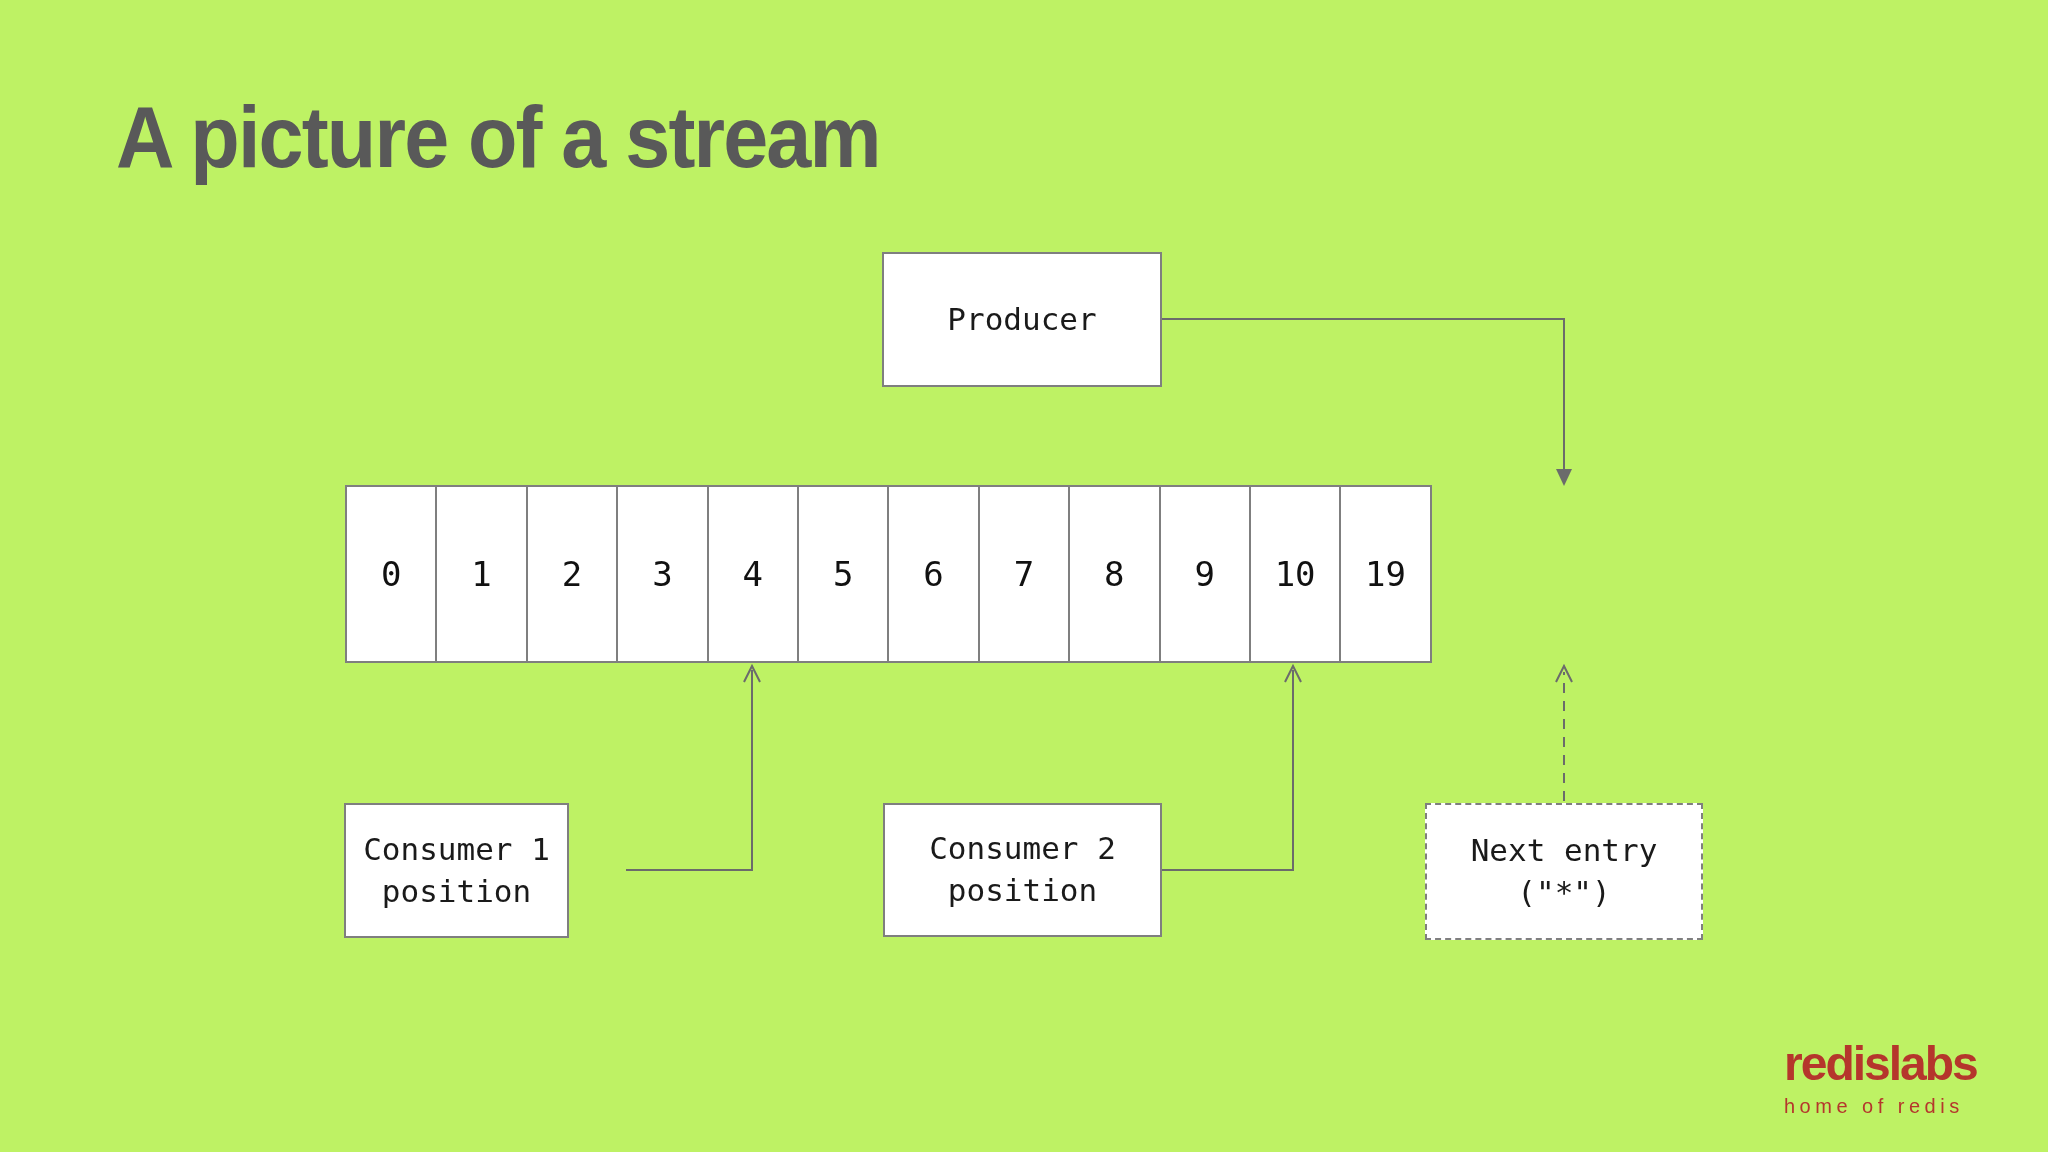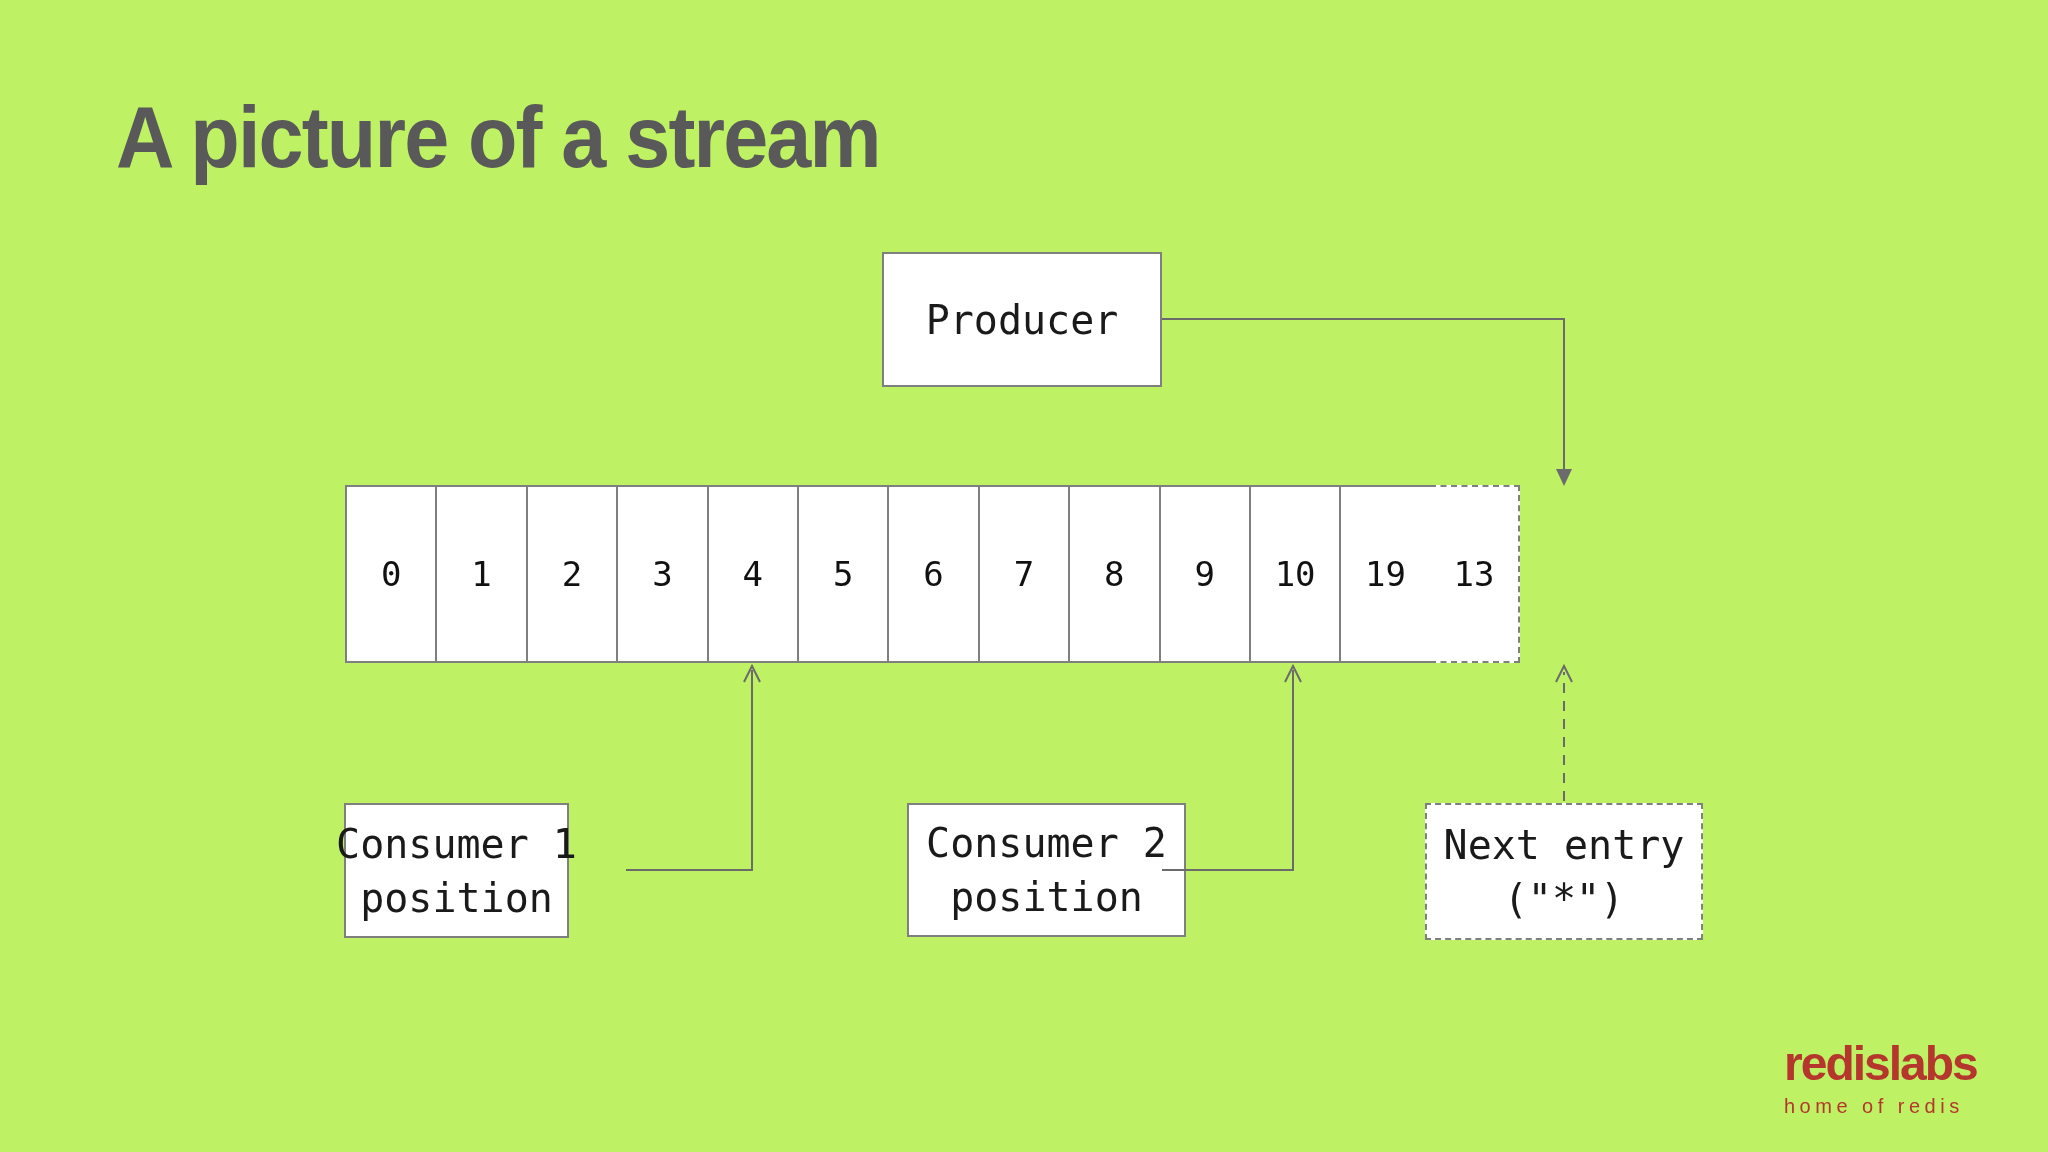--- a/index.html
+++ b/index.html
@@ -26,30 +26,30 @@
   .box{
     position:absolute;
     box-sizing:border-box;
     border:2px solid #7f7f7f;
     background:#ffffff;
     display:flex;
     flex-direction:column;
     align-items:center;
     justify-content:center;
     font-family:"DejaVu Sans Mono","Liberation Mono",monospace;
-    font-size:40px;
+    font-size:31px;
     line-height:1.35;
     color:#1a1a1a;
     text-align:center;
     white-space:nowrap;
   }
   .box.dashed{border-style:dashed;}
   #producer-box{left:882px;top:252px;width:280px;height:135px;}
   #consumer1-box{left:344px;top:803px;width:225px;height:135px;}
-  #consumer2-box{left:883px;top:803px;width:279px;height:134px;margin-left:24px;}
+  #consumer2-box{left:883px;top:803px;width:279px;height:134px;}
   #next-entry-box{left:1425px;top:803px;width:278px;height:137px;}
   .cells{
     position:absolute;
     left:345px;top:485px;
     height:178px;
     display:flex;
     align-items:stretch;
   }
   .cell{
     box-sizing:border-box;
@@ -115,21 +115,20 @@
       <div class="cell">2</div>
       <div class="cell">3</div>
       <div class="cell">4</div>
       <div class="cell">5</div>
       <div class="cell">6</div>
       <div class="cell">7</div>
       <div class="cell">8</div>
       <div class="cell">9</div>
       <div class="cell">10</div>
       <div class="cell">19</div>
-      <div class="cell next">13</div>
     </div>
 
   <div class="box" id="consumer1-box">
     <span>Consumer 1</span>
     <span>position</span>
   </div>
 
   <div class="box" id="consumer2-box">
     <span>Consumer 2</span>
     <span>position</span>

